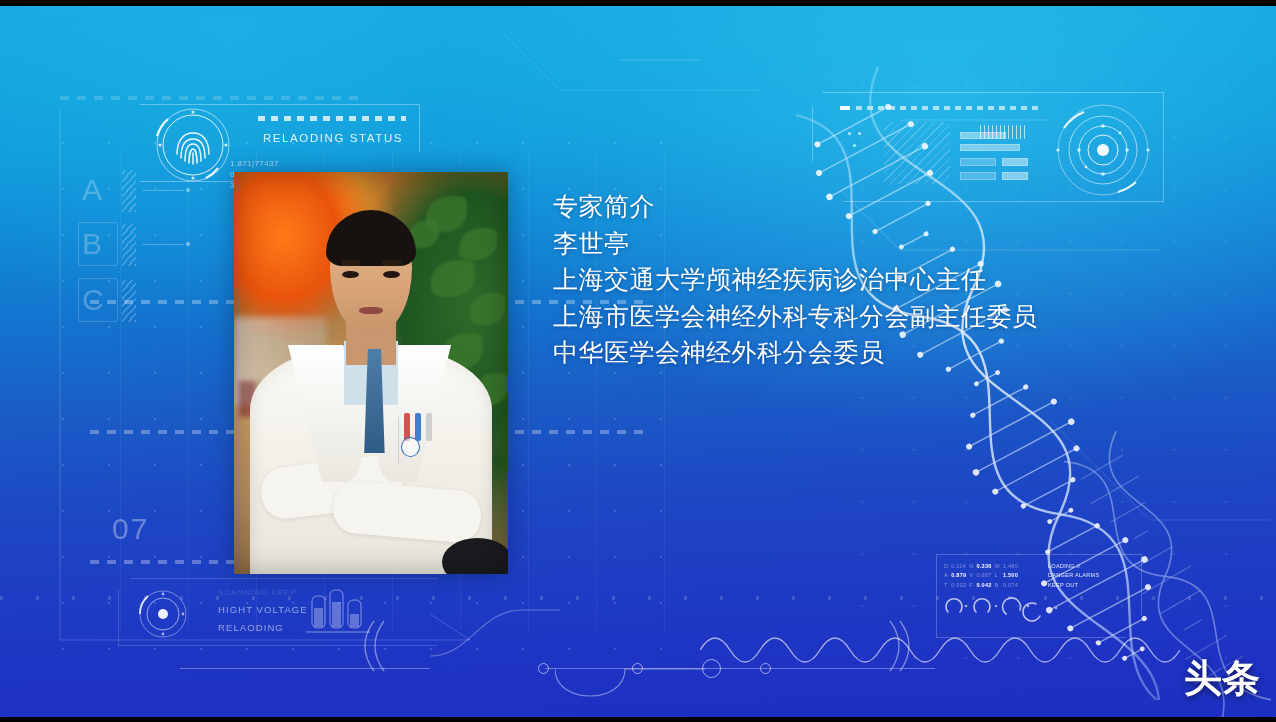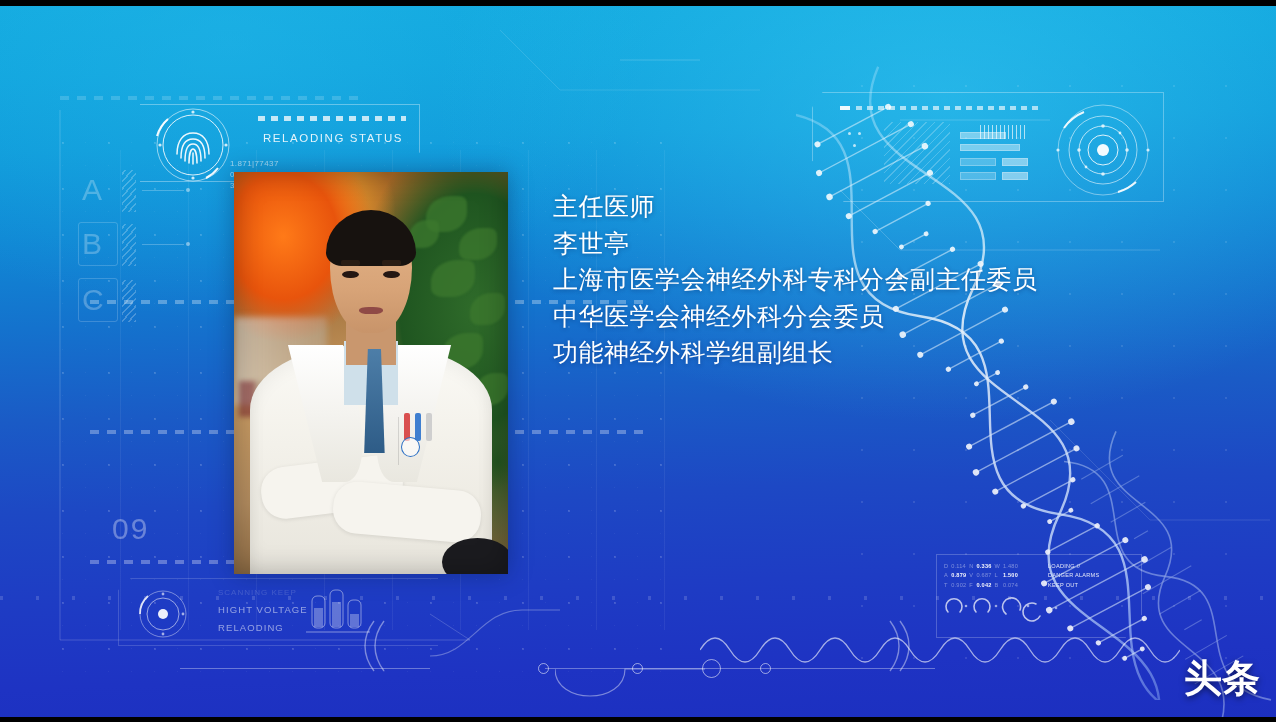--- a/index.html
+++ b/index.html
@@ -336,21 +336,21 @@
   <div class="lmark-box" style="top:222px;"></div>
   <div class="lmark" style="top:224px;">B</div>
   <div class="hatch" style="top:224px;"></div>
   <div class="lmark-tick" style="top:244px;"></div>
   <div class="lmark-dot" style="left:186px; top:242px;"></div>
 
   <div class="lmark-box" style="top:278px;"></div>
   <div class="lmark" style="top:280px;">C</div>
   <div class="hatch" style="top:280px;"></div>
 
-  <div class="bignum">09</div>
+  <div class="bignum">07</div>
 
   <div id="panel-reloading">
     <div class="frame"></div>
     <div class="tickbar"></div>
     <div class="reload-title">RELAODING STATUS</div>
     <svg class="fingerprint" width="90" height="78" viewBox="0 0 90 78">
       <g fill="none" stroke="rgba(255,255,255,.55)" stroke-width="1">
         <circle cx="45" cy="39" r="36"></circle>
         <circle cx="45" cy="39" r="30" stroke="rgba(255,255,255,.85)"></circle>
         <path d="M 9 30 A 36 36 0 0 1 20 13" stroke="rgba(255,255,255,.95)" stroke-width="2"></path>
@@ -682,25 +682,25 @@
     <div class="pocket"></div>
     <div class="pen" style="left:62%; background:#d94f4f;"></div>
     <div class="pen" style="left:66%; background:#3f7fd0;"></div>
     <div class="pen" style="left:70%; background:#cfcfcf;"></div>
     <div class="badge"></div>
     <div class="stool"></div>
     <div class="vign"></div>
   </div>
 
   <div id="profile">
-      <div class="line">主任医师</div>
+      <div class="line">专家简介</div>
       <div class="line">李世亭</div>
+      <div class="line">上海交通大学颅神经疾病诊治中心主任</div>
       <div class="line">上海市医学会神经外科专科分会副主任委员</div>
       <div class="line">中华医学会神经外科分会委员</div>
-      <div class="line">功能神经外科学组副组长</div>
     </div>
 
   <div id="watermark">
     <span>头条</span>
   </div>
 
   <div class="letterbox lb-top"></div>
   <div class="letterbox lb-bot"></div>
 </div>
 

